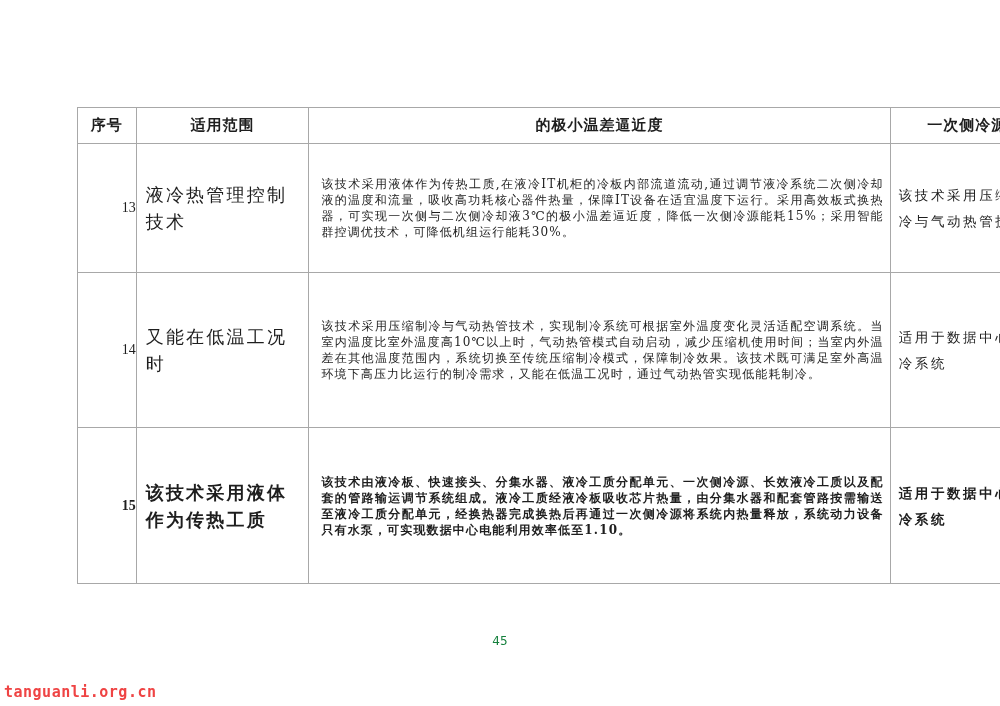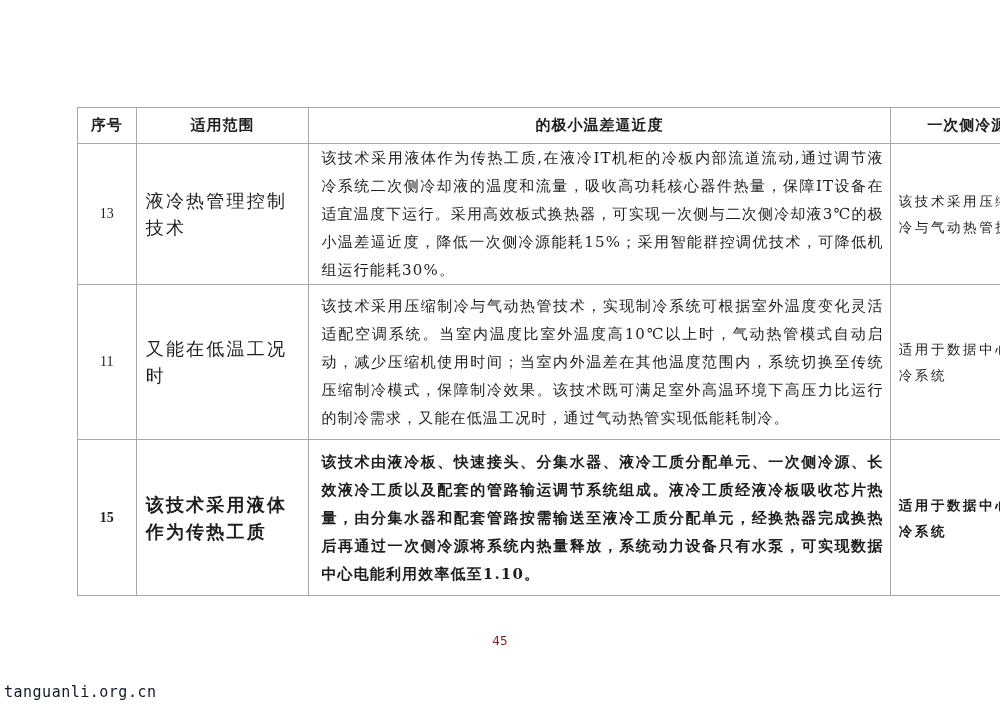--- a/index.html
+++ b/index.html
@@ -16,34 +16,34 @@
   }
   .tbl th {
     height: 35px; font-size: 15px; font-weight: bold; text-align: center;
     font-family: "DejaVu Sans", "Liberation Sans", sans-serif;
     letter-spacing: 1px;
   }
   .c-no { width: 51px; }
   .c-name { width: 150px; }
   .c-desc { width: 505px; }
   .c-scope { width: 134px; }
-  td.no { text-align: center; font-size: 14px; font-family: "Liberation Serif", serif; }
+  td.no { text-align: right; font-size: 14px; font-family: "Liberation Serif", serif; }
   td.name { font-size: 18px; line-height: 27px; padding: 0 6px 0 9px; letter-spacing: 2.2px; }
-  td.desc { font-size: 15px; line-height: 28px; padding: 0 6px 0 12px; letter-spacing: 1.15px; text-align: justify; }
+  td.desc { font-size: 12px; line-height: 16px; padding: 0 6px 0 12px; letter-spacing: 1.15px; text-align: justify; }
   td.scope { font-size: 13.5px; line-height: 26px; padding: 0 6px 0 8px; letter-spacing: 2.6px; }
   tr.r13 td { height: 128px; }
   tr.r14 td { height: 154px; }
   tr.r15 td { height: 155px; font-weight: bold; }
   .page-num {
     position: absolute; left: 0; width: 1000px; top: 634px; text-align: center;
-    font-family: "DejaVu Sans", sans-serif; font-size: 12px; color: #7f1d1d;
+    font-family: "DejaVu Sans", sans-serif; font-size: 12px; color: #15803d;
   }
   .watermark {
     position: absolute; left: 4px; top: 683px;
-    font-family: "DejaVu Sans Mono", monospace; font-size: 15px; color: #0f172a; letter-spacing: 0.5px;
+    font-family: "DejaVu Sans Mono", monospace; font-size: 15px; color: #ef4444; letter-spacing: 0.5px; font-weight: bold;
   }
 </style>
 </head>
 <body>
 
 <table class="tbl">
   <colgroup>
     <col class="c-no">
       <col class="c-name">
       <col class="c-desc">
@@ -56,21 +56,21 @@
     <th>的极小温差逼近度</th>
     <th>一次侧冷源</th>
   </tr>
   <tr class="r13">
     <td class="no">13</td>
     <td class="name">液冷热管理控制技术</td>
     <td class="desc">该技术采用液体作为传热工质,在液冷IT机柜的冷板内部流道流动,通过调节液冷系统二次侧冷却液的温度和流量，吸收高功耗核心器件热量，保障IT设备在适宜温度下运行。采用高效板式换热器，可实现一次侧与二次侧冷却液3℃的极小温差逼近度，降低一次侧冷源能耗15%；采用智能群控调优技术，可降低机组运行能耗30%。</td>
     <td class="scope">该技术采用压缩制冷与气动热管技术</td>
   </tr>
   <tr class="r14">
-    <td class="no">11</td>
+    <td class="no">14</td>
     <td class="name">又能在低温工况时</td>
     <td class="desc">该技术采用压缩制冷与气动热管技术，实现制冷系统可根据室外温度变化灵活适配空调系统。当室内温度比室外温度高10℃以上时，气动热管模式自动启动，减少压缩机使用时间；当室内外温差在其他温度范围内，系统切换至传统压缩制冷模式，保障制冷效果。该技术既可满足室外高温环境下高压力比运行的制冷需求，又能在低温工况时，通过气动热管实现低能耗制冷。</td>
     <td class="scope">适用于数据中心制冷系统</td>
   </tr>
   <tr class="r15">
     <td class="no">15</td>
     <td class="name">该技术采用液体作为传热工质</td>
     <td class="desc">该技术由液冷板、快速接头、分集水器、液冷工质分配单元、一次侧冷源、长效液冷工质以及配套的管路输运调节系统组成。液冷工质经液冷板吸收芯片热量，由分集水器和配套管路按需输送至液冷工质分配单元，经换热器完成换热后再通过一次侧冷源将系统内热量释放，系统动力设备只有水泵，可实现数据中心电能利用效率低至1.10。</td>
     <td class="scope">适用于数据中心制冷系统</td>
   </tr>

